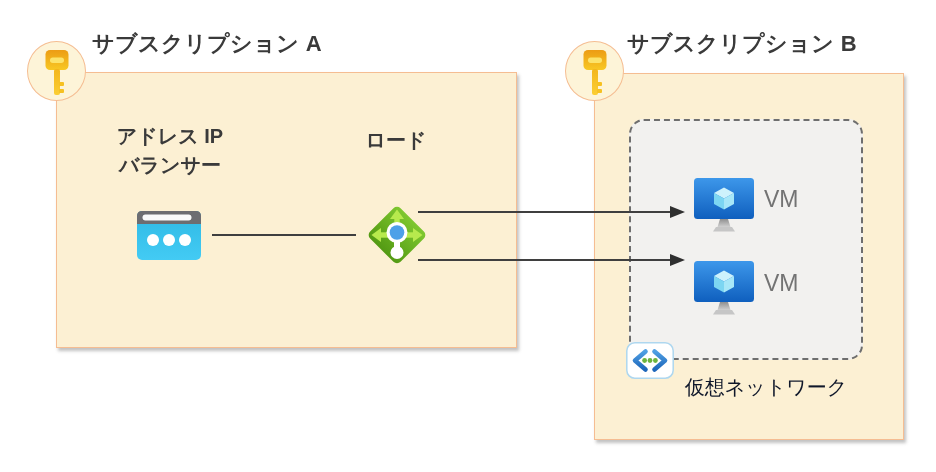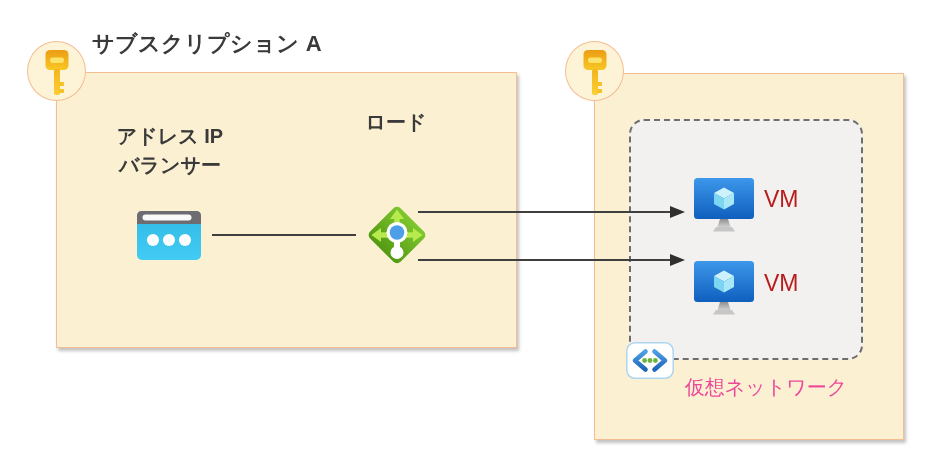--- a/index.html
+++ b/index.html
@@ -36,22 +36,22 @@
   }
   .comp-label{
     font-size:20px;font-weight:700;line-height:29px;text-align:center;white-space:nowrap;
   }
   .vnet-box{
     background:var(--vnet-fill);
     border:2px dashed var(--vnet-border);
     border-radius:15px;
     box-sizing:border-box;
   }
-  .vm-label{font-size:23px;font-weight:400;color:#b91c1c;}
-  .vnet-label{font-size:20px;font-weight:400;text-align:center;white-space:nowrap;color:#ec4899;}
+  .vm-label{font-size:23px;font-weight:400;color:#737373;}
+  .vnet-label{font-size:20px;font-weight:400;text-align:center;white-space:nowrap;color:#0f172a;}
   .connector{height:2.2px;background:var(--line);}
 </style>
 </head>
 <body>
 
 <div class="stage">
 
   <div class="abs sub-box" style="left:56px;top:72px;width:461px;height:276px;"></div>
 
   <div class="abs sub-title" style="left:92px;top:29px;">サブスクリプション A</div>
@@ -95,21 +95,21 @@
       <path d="M0 13 L0 5 Q0 0 5 0 L59 0 Q64 0 64 5 L64 13 Z" fill="#6d6d71"></path>
       <rect x="5.5" y="3.5" width="49" height="6" rx="3" fill="#fafafa"></rect>
       <circle cx="16" cy="29" r="6" fill="#fff"></circle>
       <circle cx="32" cy="29" r="6" fill="#fff"></circle>
       <circle cx="48" cy="29" r="6" fill="#fff"></circle>
     </svg>
   </span>
 
   <div class="abs connector" style="left:212px;top:234px;width:144px;"></div>
 
-  <div class="abs comp-label" style="left:311px;top:108px;width:170px;text-align:center;">
+  <div class="abs comp-label" style="left:311px;top:126px;width:170px;text-align:center;">
     <div>ロード</div>
   </div>
 
   <span class="abs" style="left:365px;top:203px;width:64px;height:64px;">
     <svg width="64" height="64" viewBox="0 0 64 64">
       <defs>
         <linearGradient id="lbg" x1="0" y1="0" x2="0" y2="1">
           <stop offset="0" stop-color="#7ec72f"></stop>
             <stop offset="1" stop-color="#539a13"></stop>
         </linearGradient>
@@ -125,20 +125,21 @@
       </g>
       <rect x="29" y="30" width="6" height="19" fill="#fff"></rect>
       <circle cx="32" cy="49.5" r="6.5" fill="#fff"></circle>
       <circle cx="32" cy="29.5" r="10.5" fill="#fff"></circle>
       <circle cx="32" cy="29.5" r="7.3" fill="#4da0e8"></circle>
     </svg>
   </span>
 
   <div class="abs sub-box" style="left:594px;top:73px;width:310px;height:367px;"></div>
 
+  <div class="abs sub-title" style="left:627px;top:29px;">サブスクリプション B</div>
 
   <div class="abs key-badge" style="left:565px;top:41px;">
     <span style="display:block;width:26px;height:48px;">
       <svg width="26" height="48" viewBox="0 0 26 48">
         <rect x="1.5" y="1" width="23" height="20" rx="4.5" fill="url(#keyg)"></rect>
         <rect x="6" y="8.5" width="14" height="5.5" rx="2.7" fill="#fce36b"></rect>
         <rect x="10" y="20" width="6" height="26" rx="2" fill="url(#keysh)"></rect>
         <rect x="15" y="33" width="5" height="4" rx="1" fill="#f6c122"></rect>
         <rect x="15" y="40" width="5" height="4" rx="1" fill="#f6c122"></rect>
       </svg>

